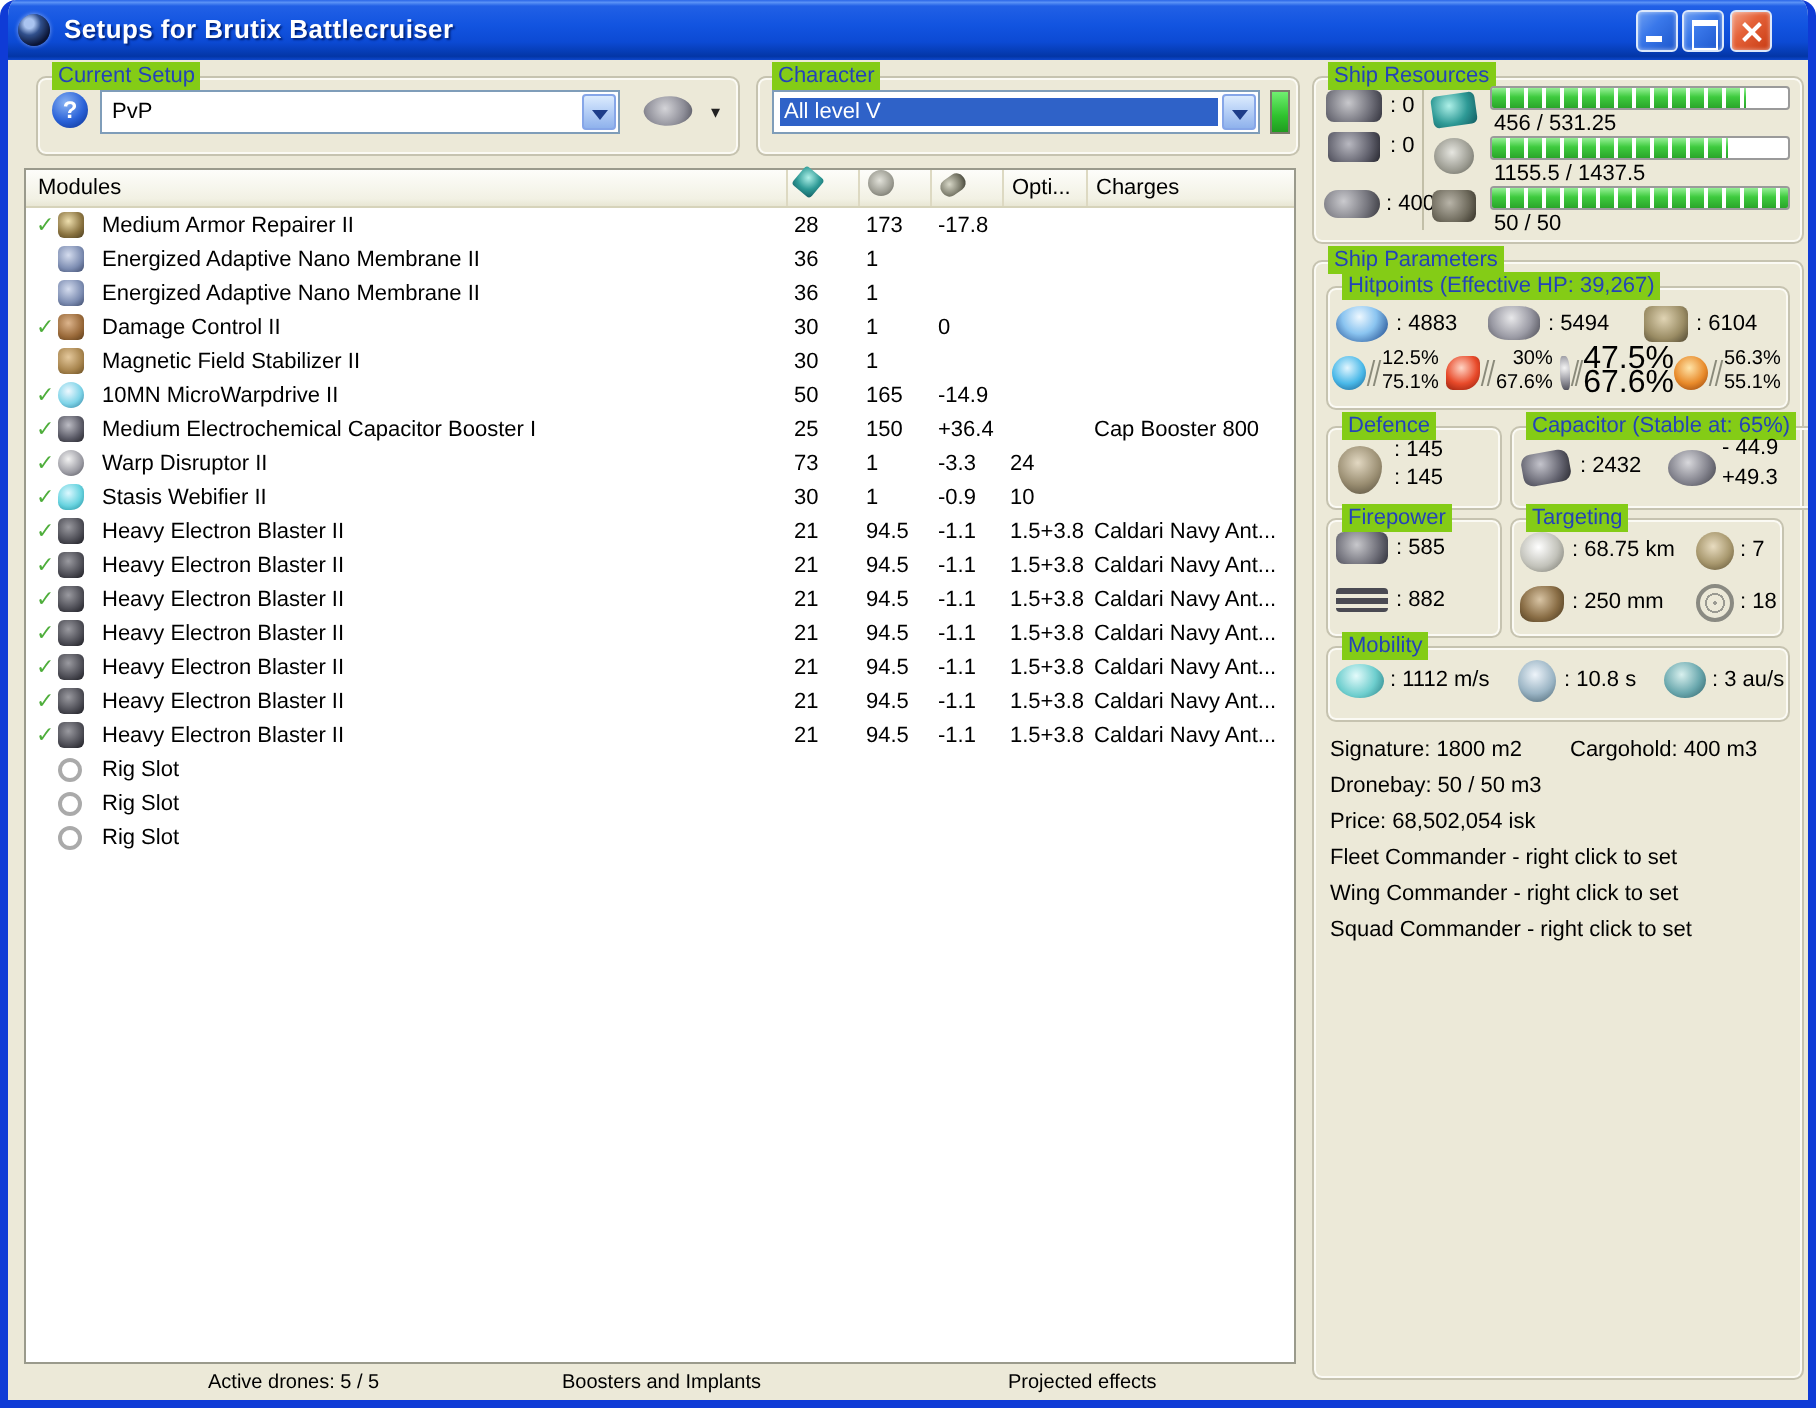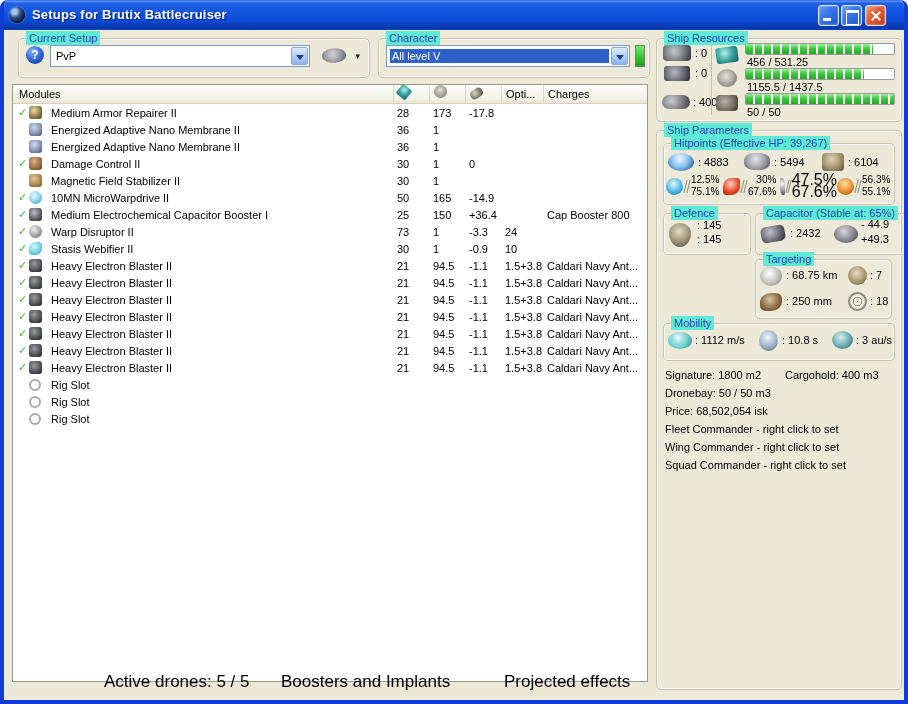--- a/index.html
+++ b/index.html
@@ -37,21 +37,21 @@
   #btn-max::after { content:""; position:absolute; left:4px; top:4px; width:11px; height:11px;
     border:1px solid #fff; border-top:3px solid #fff; }
   #btn-close::before,#btn-close::after { content:""; position:absolute; left:9px; top:4px; width:2px; height:12px; background:#fff; }
   #btn-close::before { transform:rotate(45deg);} #btn-close::after { transform:rotate(-45deg);}
   
   .gb {
     position:absolute; border:1px solid #c6c3b0; border-radius:5px;
     box-shadow:inset 0 0 0 1px #fbfaf4;
   }
   .gb > .gbl {
-    position:absolute; top:-8px; left:7px; padding:0 3px; background:#5eead4;
+    position:absolute; top:-8px; left:7px; padding:0 3px; background:#84cc16;
     color:#2443b8; font-size:11px; line-height:14px; white-space:nowrap;
   }
   
   .combo { position:absolute; height:22px; background:#fff; border:1px solid #7F9DB9; }
   .combo .cval { position:absolute; left:3px; top:3px; right:20px; bottom:3px; font-size:11px; line-height:15px; color:#000; padding-left:2px; white-space:nowrap; overflow:hidden; }
   .combo.sel .cval { background:#2F62C8; color:#fff; }
   .combo .cbtn {
     position:absolute; right:1px; top:1px; width:17px; height:18px; border-radius:2px;
     border:1px solid #86a6e8; background:linear-gradient(180deg,#dcebfd,#b4cef6 50%,#8fb2ec);
   }
@@ -75,21 +75,21 @@
   .ico-nano-membrane  { background:radial-gradient(circle at 40% 35%,#d4dcee,#7d8db2 60%,#3d4a6b); }
   .ico-damage-control { background:radial-gradient(circle at 40% 35%,#dcb48c,#9a6a3a 60%,#5a3a18); }
   .ico-mag-stab       { background:radial-gradient(circle at 40% 35%,#e4c89c,#a8854e 60%,#6a4e22); }
   .ico-mwd            { background:radial-gradient(circle at 40% 35%,#eef8ff,#7fd4e8 55%,#2a7a9a); border-radius:50%; }
   .ico-cap-booster    { background:radial-gradient(circle at 40% 35%,#bcbcc4,#5a5a66 60%,#222228); }
   .ico-warp-disruptor { background:radial-gradient(circle at 40% 35%,#f2f2f2,#9a9aa2 60%,#4a4a52); border-radius:50%; }
   .ico-stasis-web     { background:radial-gradient(circle at 40% 35%,#dcf8ff,#6ad4e0 55%,#1a8a9a); border-radius:50% 30% 50% 30%; }
   .ico-blaster        { background:radial-gradient(circle at 40% 35%,#9a9aa0,#4e4e56 60%,#1a1a20); }
   .ico-rig-slot       { background:transparent; border:2px double #aaa; border-radius:50%; width:12px; height:12px; }
   
-  .bot-label { position:absolute; top:672px; font-size:17px; color:#000; }
+  .bot-label { position:absolute; top:686px; font-size:10px; color:#000; }
   .rtxt { font-size:11px; color:#000; white-space:nowrap; }
   
   .pbar { position:absolute; height:12px; border:1px solid #9a9a9a; border-radius:2px; background:#fff; overflow:hidden; }
   .pfill { height:100%; background:
       repeating-linear-gradient(90deg, transparent 0 7px, #fff 7px 9px),
       linear-gradient(180deg,#96f096,#3ecb3e 45%,#2aa52a); }
   .vdiv { position:absolute; width:1px; background:#c2bfa8; }
   
   .rdiv { display:inline-block; width:4px; height:13px; border-left:1px solid #8a8a7a; border-right:1px solid #8a8a7a; transform:skewX(-14deg); margin:0 2px; vertical-align:middle; }
   
@@ -496,20 +496,27 @@
 
     <div class="gb" style="left:98px; top:82px; width:164px; height:42px;">
       <span class="gbl">Capacitor (Stable at: 65%)</span>
       <span class="abs i-capbat" style="left:5px; top:12px;"></span>
       <span class="abs rtxt" style="left:34px; top:13px;">: 2432</span>
       <span class="abs i-caprec" style="left:78px; top:11px;"></span>
       <span class="abs rtxt" style="left:105px; top:4px;">- 44.9</span>
       <span class="abs rtxt" style="left:105px; top:19px;">+49.3</span>
     </div>
 
+    <div class="gb" style="left:6px; top:128px; width:88px; height:60px;">
+      <span class="gbl">Firepower</span>
+      <span class="abs i-fp-turret" style="left:4px; top:6px;"></span>
+      <span class="abs rtxt" style="left:34px; top:8px;">: 585</span>
+      <span class="abs i-volley" style="left:4px; top:34px;"></span>
+      <span class="abs rtxt" style="left:34px; top:34px;">: 882</span>
+    </div>
 
     <div class="gb" style="left:98px; top:128px; width:137px; height:60px;">
       <span class="gbl">Targeting</span>
       <span class="abs i-radar" style="left:4px; top:6px;"></span>
       <span class="abs rtxt" style="left:30px; top:9px;">: 68.75 km</span>
       <span class="abs i-maxtgt" style="left:92px; top:6px;"></span>
       <span class="abs rtxt" style="left:114px; top:9px;">: 7</span>
       <span class="abs i-scanres" style="left:4px; top:33px;"></span>
       <span class="abs rtxt" style="left:30px; top:35px;">: 250 mm</span>
       <span class="abs i-sensor" style="left:92px; top:32px;"></span>

